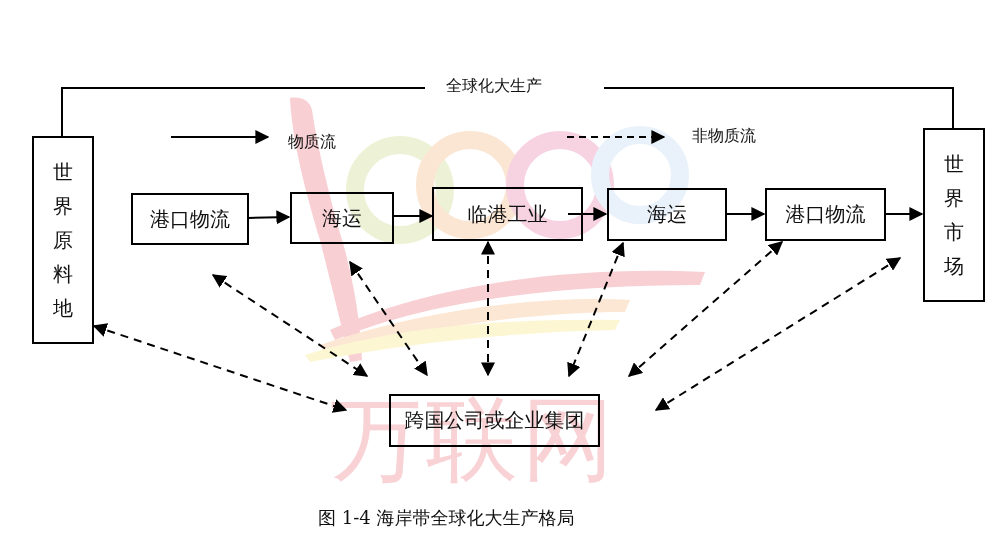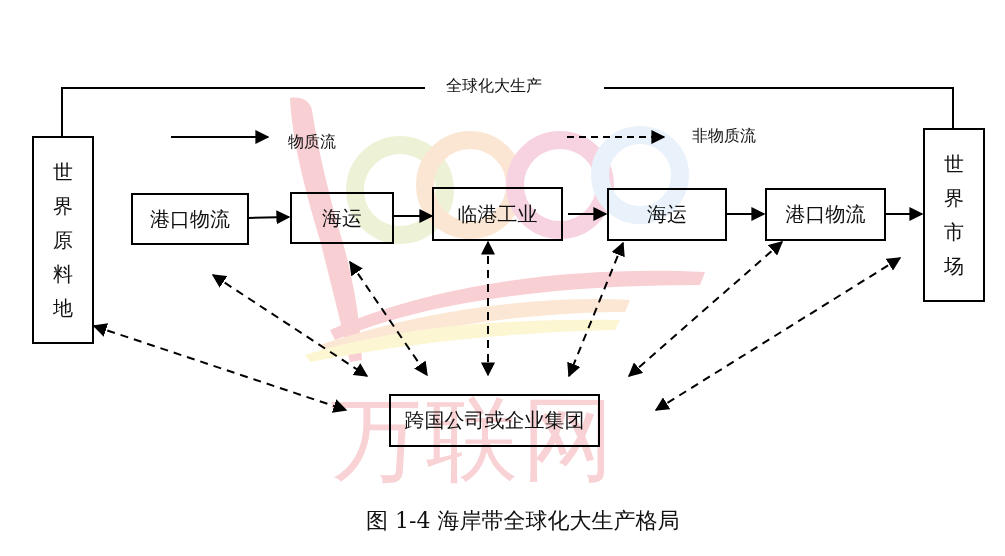--- a/index.html
+++ b/index.html
@@ -6,21 +6,21 @@
   body { width: 1005px; height: 556px; position: relative; overflow: hidden;
          font-family: "DejaVu Serif", "Liberation Serif", serif; color: #111; }
   #wm { position: absolute; left: 0; top: 0; }
   #diagram { position: absolute; left: 0; top: 0; }
   .box { position: absolute; border: 2px solid #000; box-sizing: border-box;
          display: flex; align-items: center; justify-content: center;
          font-size: 20px; background: transparent; color: #111; }
   .vbox { flex-direction: column; justify-content: center; line-height: 34px; }
   .vbox span { display: block; }
   .label { position: absolute; font-size: 16px; color: #111; white-space: nowrap; }
-  .caption { position: absolute; font-size: 22px; color: #111; white-space: nowrap; margin-left: 48px; }
+  .caption { position: absolute; font-size: 18px; color: #111; white-space: nowrap; }
   .wm-text { position: absolute; left: 330px; top: 378px; font-size: 92px;
              color: #f6c4c8; opacity: 0.75; letter-spacing: 4px;
              font-family: "DejaVu Serif", serif; }
 </style>
 </head>
 <body>
 
 <svg id="wm" width="1005" height="556">
   <g opacity="0.55">
     <path d="M290,98 C300,96 310,100 312,110 C318,150 330,200 345,250 C355,290 360,320 362,360 L350,362 C340,320 330,280 320,240 C305,190 292,140 290,98 Z" fill="#f4a8b0"></path>
@@ -79,19 +79,19 @@
 
 <div class="box vbox" style="left:923px; top:128px; width:62px; height:174px;">
   <span>世</span>
   <span>界</span>
   <span>市</span>
   <span>场</span>
 </div>
 
 <div class="box" style="left:131px; top:193px; width:118px; height:52px;">港口物流</div>
 <div class="box" style="left:290px; top:192px; width:104px; height:52px;">海运</div>
-<div class="box" style="left:432px; top:187px; width:131px; height:54px;">临港工业</div>
+<div class="box" style="left:432px; top:187px; width:151px; height:54px;">临港工业</div>
 <div class="box" style="left:607px; top:188px; width:120px; height:53px;">海运</div>
 <div class="box" style="left:765px; top:188px; width:121px; height:53px;">港口物流</div>
 
 <div class="box" style="left:389px; top:394px; width:211px; height:53px;">跨国公司或企业集团</div>
 
 <div class="caption" style="left:318px; top:506px;">图 1-4 海岸带全球化大生产格局</div>
 
 </body></html>

